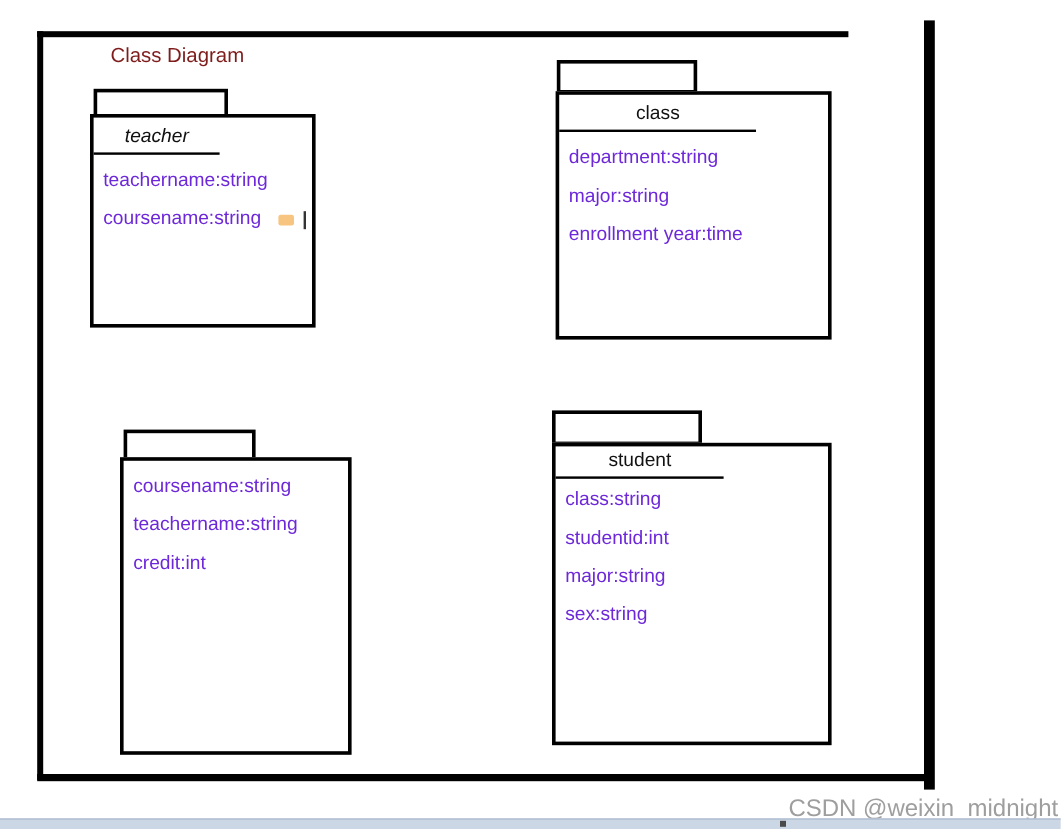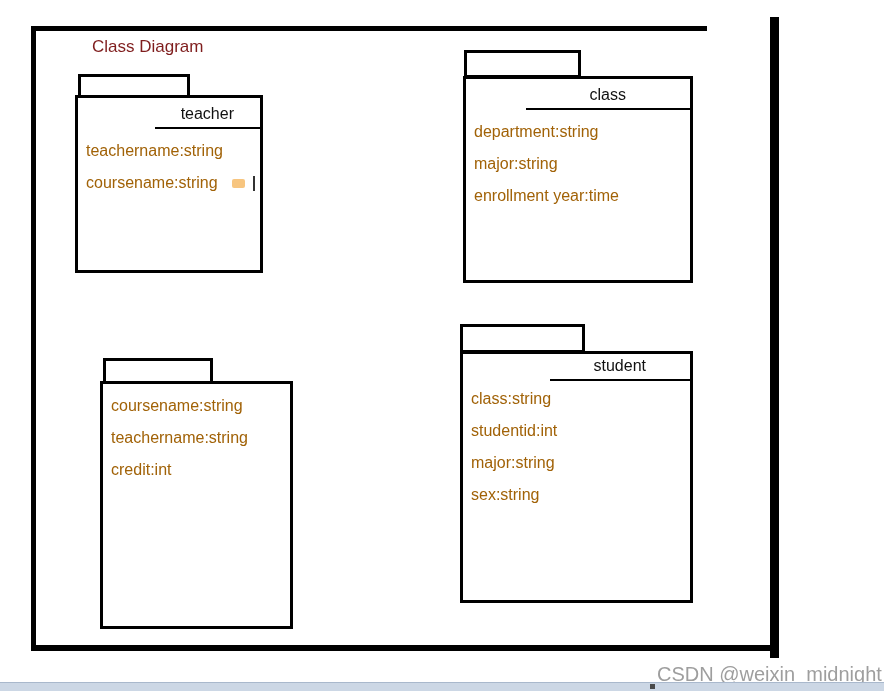--- a/index.html
+++ b/index.html
@@ -27,35 +27,35 @@
   
   .pkg { position: absolute; }
   .tab {
     position: absolute; background: #fff;
     border: 3px solid #000;
   }
   .box-body {
     position: absolute; background: #fff;
     border: 3px solid #000;
   }
-  .class-name-wrap { text-align: right; margin-top: 7px; margin-left: 48px; }
+  .class-name-wrap { text-align: left; margin-top: 7px; }
   .class-name {
     display: inline-block;
     font-size: 16px; color: #111;
     border-bottom: 2px solid #000;
     padding-bottom: 4px;
   }
-  .p-teacher .class-name { padding-left: 26px; padding-right: 26px; }
+  .p-teacher .class-name { padding-left: 26px; padding-right: 26px; font-style: italic; }
   .p-class   .class-name { padding-left: 64px; padding-right: 64px; }
   .p-course  .class-name { padding-left: 34px; padding-right: 34px; }
   .p-student .class-name { padding-left: 44px; padding-right: 44px; }
 
   .attrs { padding: 12px 8px 0 8px; }
   .attr {
-    font-size: 16px; color: #a16207;
+    font-size: 16px; color: #6d28d9;
     line-height: 20px;
     margin-bottom: 12px;
     white-space: nowrap;
   }
 
   
   .p-teacher { left: 75px; top: 74px; width: 191px; height: 200px; }
   .p-teacher .tab      { left: 3px; top: 0; width: 112px; height: 24px; }
   .p-teacher .box-body { left: 0; top: 21px; width: 188px; height: 178px; }
 
@@ -63,21 +63,21 @@
   .p-class { left: 463px; top: 50px; width: 230px; height: 233px; }
   .p-class .tab      { left: 1px; top: 0; width: 117px; height: 28px; }
   .p-class .box-body { left: 0; top: 26px; width: 230px; height: 207px; }
 
   
   .p-course { left: 100px; top: 358px; width: 193px; height: 271px; }
   .p-course .tab      { left: 3px; top: 0; width: 110px; height: 26px; }
   .p-course .box-body { left: 0; top: 23px; width: 193px; height: 248px; }
 
   
-  .p-student { left: 460px; top: 324px; width: 233px; height: 279px; text-decoration: underline; }
+  .p-student { left: 460px; top: 342px; width: 233px; height: 279px; text-decoration: underline; }
   .p-student .tab      { left: 0; top: 0; width: 125px; height: 29px; }
   .p-student .box-body { left: 0; top: 27px; width: 233px; height: 252px; }
   .p-student .class-name-wrap { margin-top: 3px; }
   .p-student .attrs { padding-top: 8px; }
 
   
   .stray-mark {
     position: absolute; left: 232px; top: 179px;
     width: 13px; height: 9px;
     background: #f2a63a; opacity: 0.65; border-radius: 2px;

